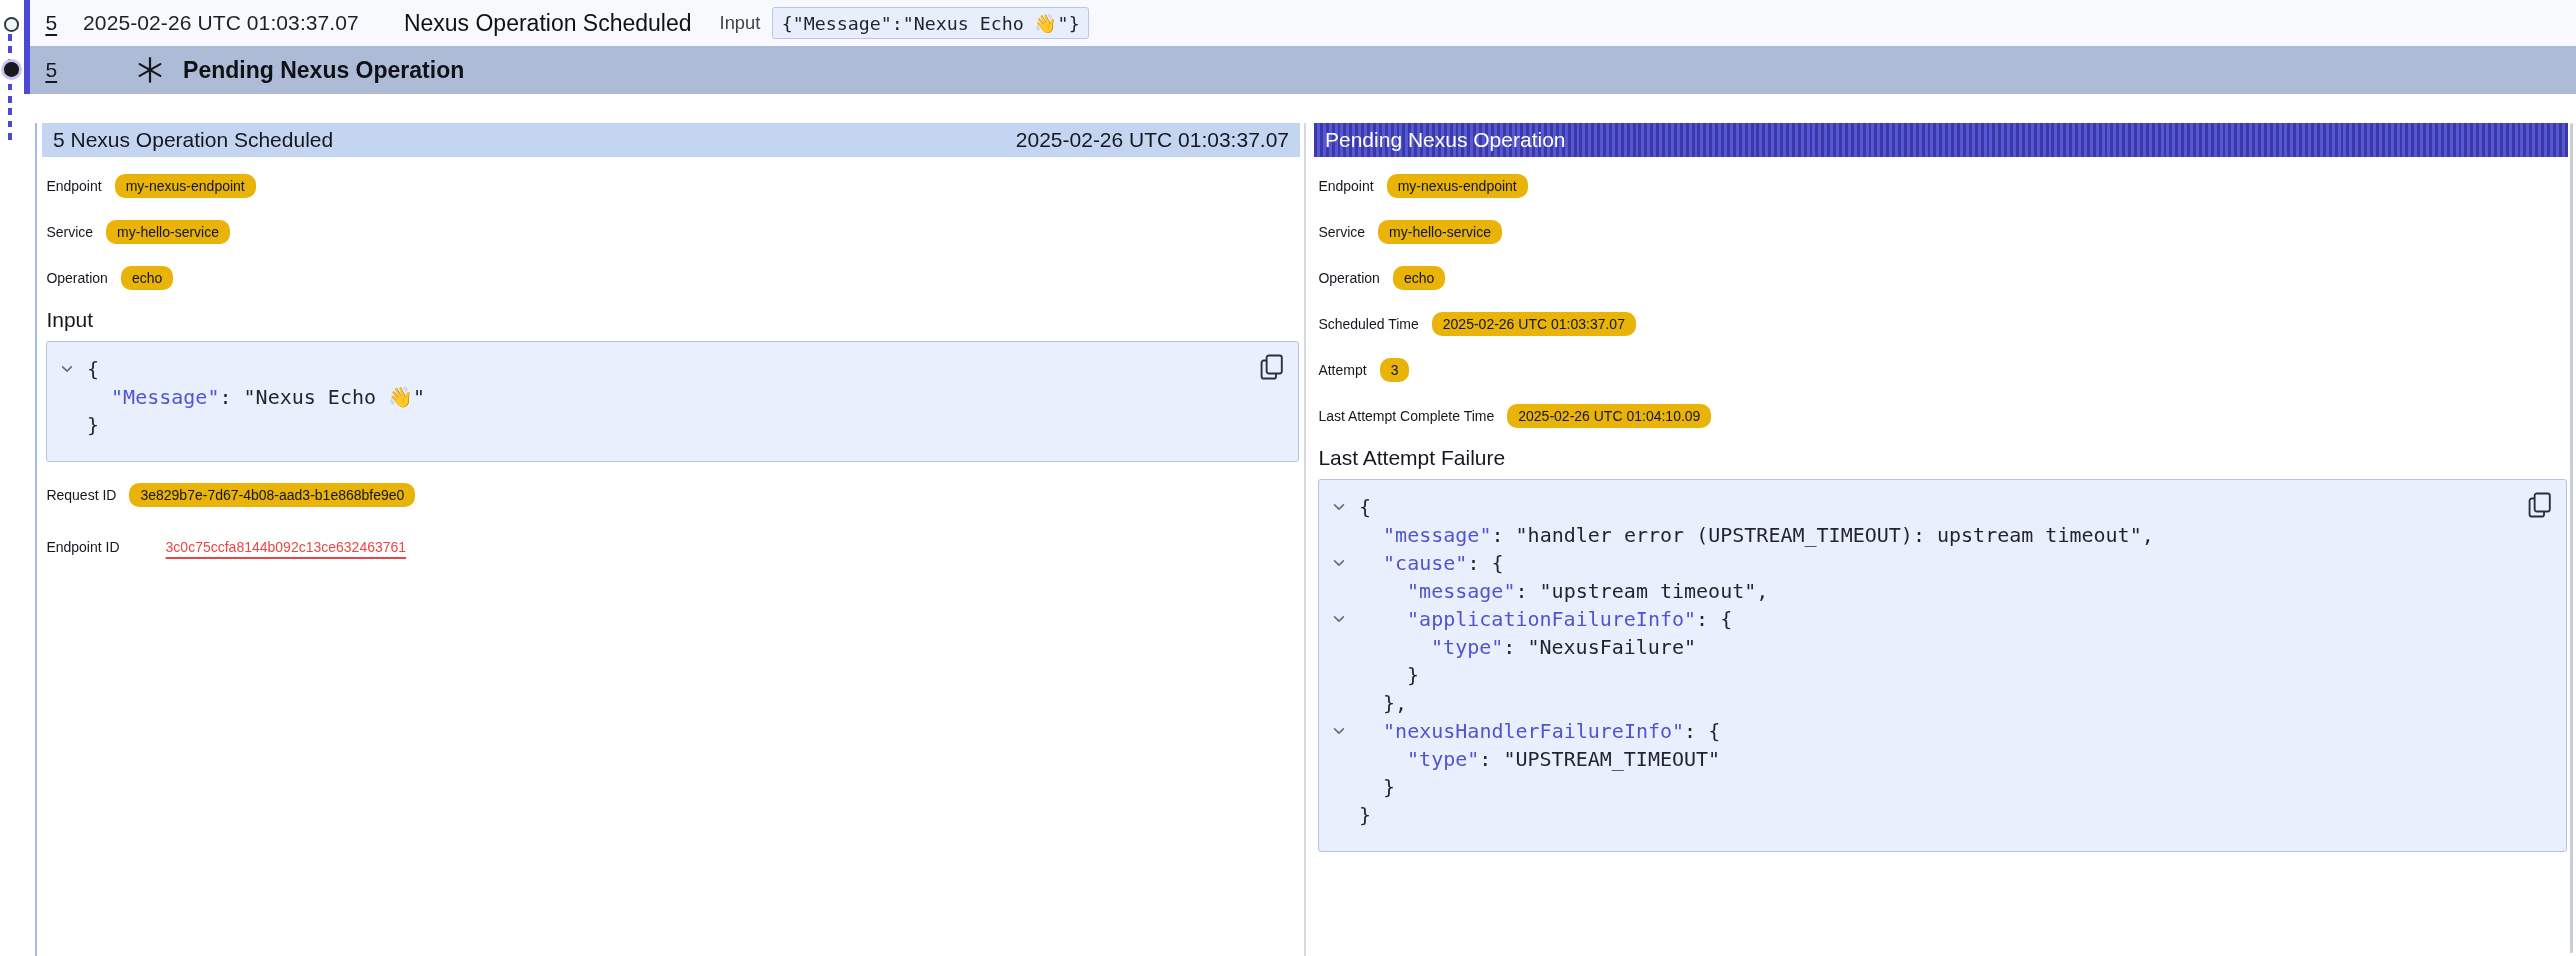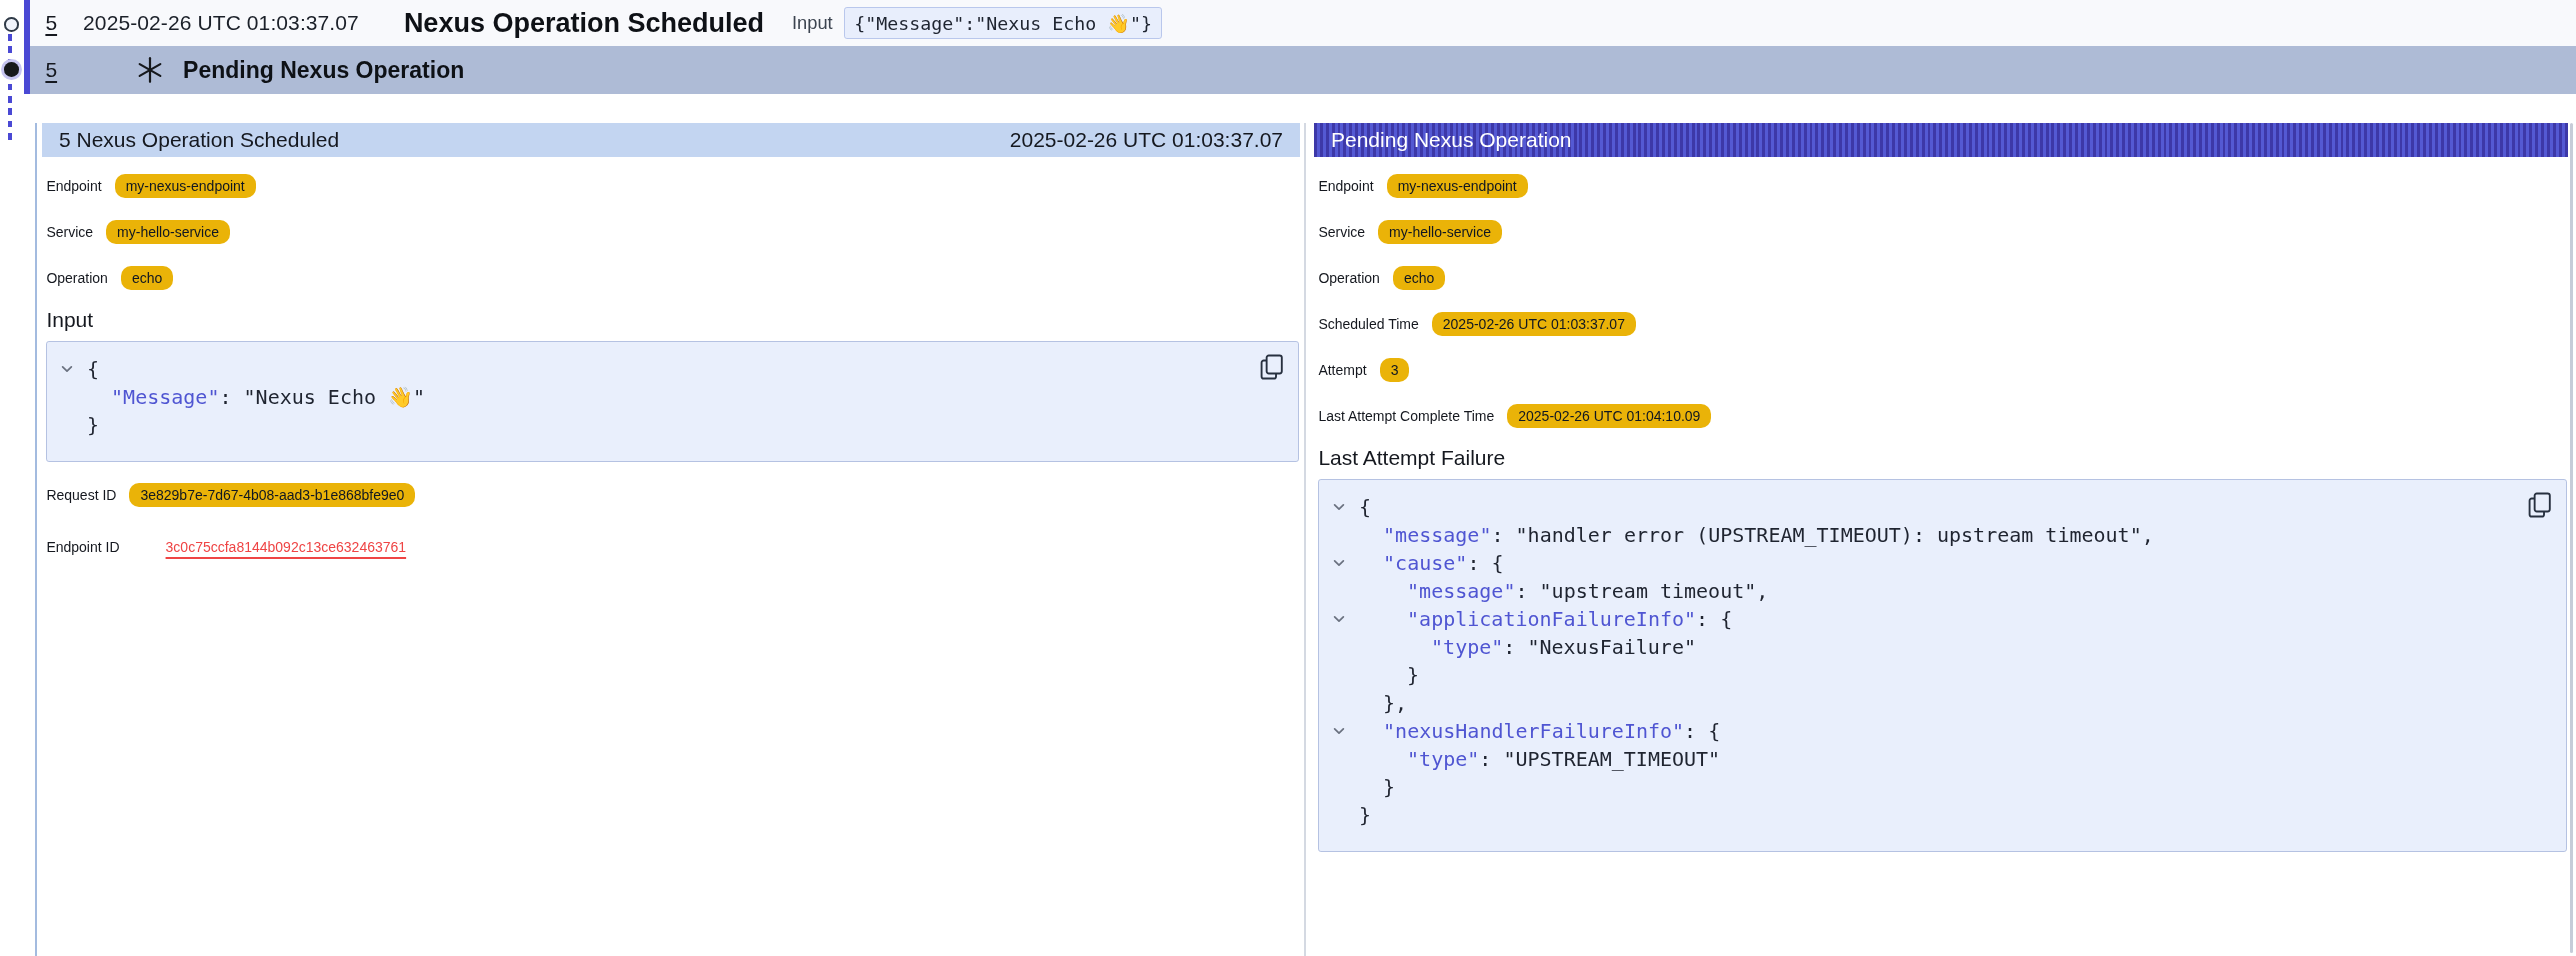--- a/index.html
+++ b/index.html
@@ -17,36 +17,36 @@
     background:#f1f4fb; border:2.2px solid #2f3a47; }
   .node-filled { position:absolute; left:4.4px; top:62px; width:14.6px; height:14.6px; border-radius:50%;
     background:#17191c; box-shadow:0 0 0 2.9px #c7c5f1; }
   
   .row1 { position:absolute; left:30px; top:0; right:0; height:46px; background:#f8f9fc;
     display:flex; align-items:center; }
   .row2 { position:absolute; left:30px; top:46px; right:0; height:48px; background:#aebbd6;
     display:flex; align-items:center; }
   .evt-id { font-size:21px; color:#15181f; text-decoration:underline; text-underline-offset:3.7px; margin-left:15.4px; }
   .row1 .ts { font-size:21px; margin-left:26px; color:#1b2029; letter-spacing:0.1px; }
-  .row1 .title { font-size:27px; font-weight:700; margin-left:45px; color:#0e1116; }
+  .row1 .title { font-size:23px; font-weight:400; margin-left:45px; color:#0e1116; }
   .row1 .inlabel { font-size:18.3px; margin-left:28px; color:#3c4450; }
   .chip-mono { margin-left:11.7px; font-family:"DejaVu Sans Mono", monospace; font-size:18.3px; color:#1e2430;
     background:#e8eefc; border:1.5px solid #b9c7ec; border-radius:2.9px; padding:4.4px 8.8px; }
   .row2 .star { margin-left:79px; display:inline-flex; }
   .row2 .title { font-size:23px; font-weight:700; margin-left:19px; color:#0e1116; }
   .badge-orange { margin-left:20.5px; display:inline-flex; align-items:center; gap:13px;
     background:#f99f73; color:#141414; font-size:22px; padding:6.6px 16px; border-radius:1.5px; }
   
   .details-border { position:absolute; left:35px; top:123px; bottom:0; width:1.5px; background:#a3bbdf; }
   .panel-divider { position:absolute; left:1304px; top:123px; bottom:0; width:1.5px; background:#d4d9e2; }
   .scrollbar { position:absolute; right:2.9px; top:123px; bottom:2.9px; width:2.9px; background:#c6ccd8; border-radius:1.5px; }
   .panel { position:absolute; top:123px; }
   .panel.left  { left:42px;  width:1258px; }
   .panel.right { left:1314px; width:1254px; }
-  .phead { height:34px; display:flex; align-items:center; padding:0 17px; font-size:21px; font-weight:500; }
+  .phead { height:34px; display:flex; align-items:center; padding:0 11px; font-size:21px; font-weight:500; }
   .phead.plain { background:#c3d5f1; color:#15181f; justify-content:space-between; }
   .phead.striped { color:#ffffff;
     background:repeating-linear-gradient(90deg,#3d38a8 0 2.9px,#5459d3 2.9px 5.9px); }
   .pbody { padding:5.9px 0 0 4.4px; }
   .frow { height:46px; display:flex; align-items:center; font-size:14px; }
   .flabel { color:#15181f; margin-right:13px; white-space:nowrap; }
   .fbadge { background:#eab308; color:#101722; border-radius:10px; padding:4.4px 11px; white-space:nowrap; }
   .flink { color:#ef4444; text-decoration:underline; text-underline-offset:5.1px; text-decoration-thickness:1.5px;margin-left:33px; }
   .lblrow { height:37px; display:flex; align-items:flex-end; font-size:21px; padding-bottom:5.9px; }
   

